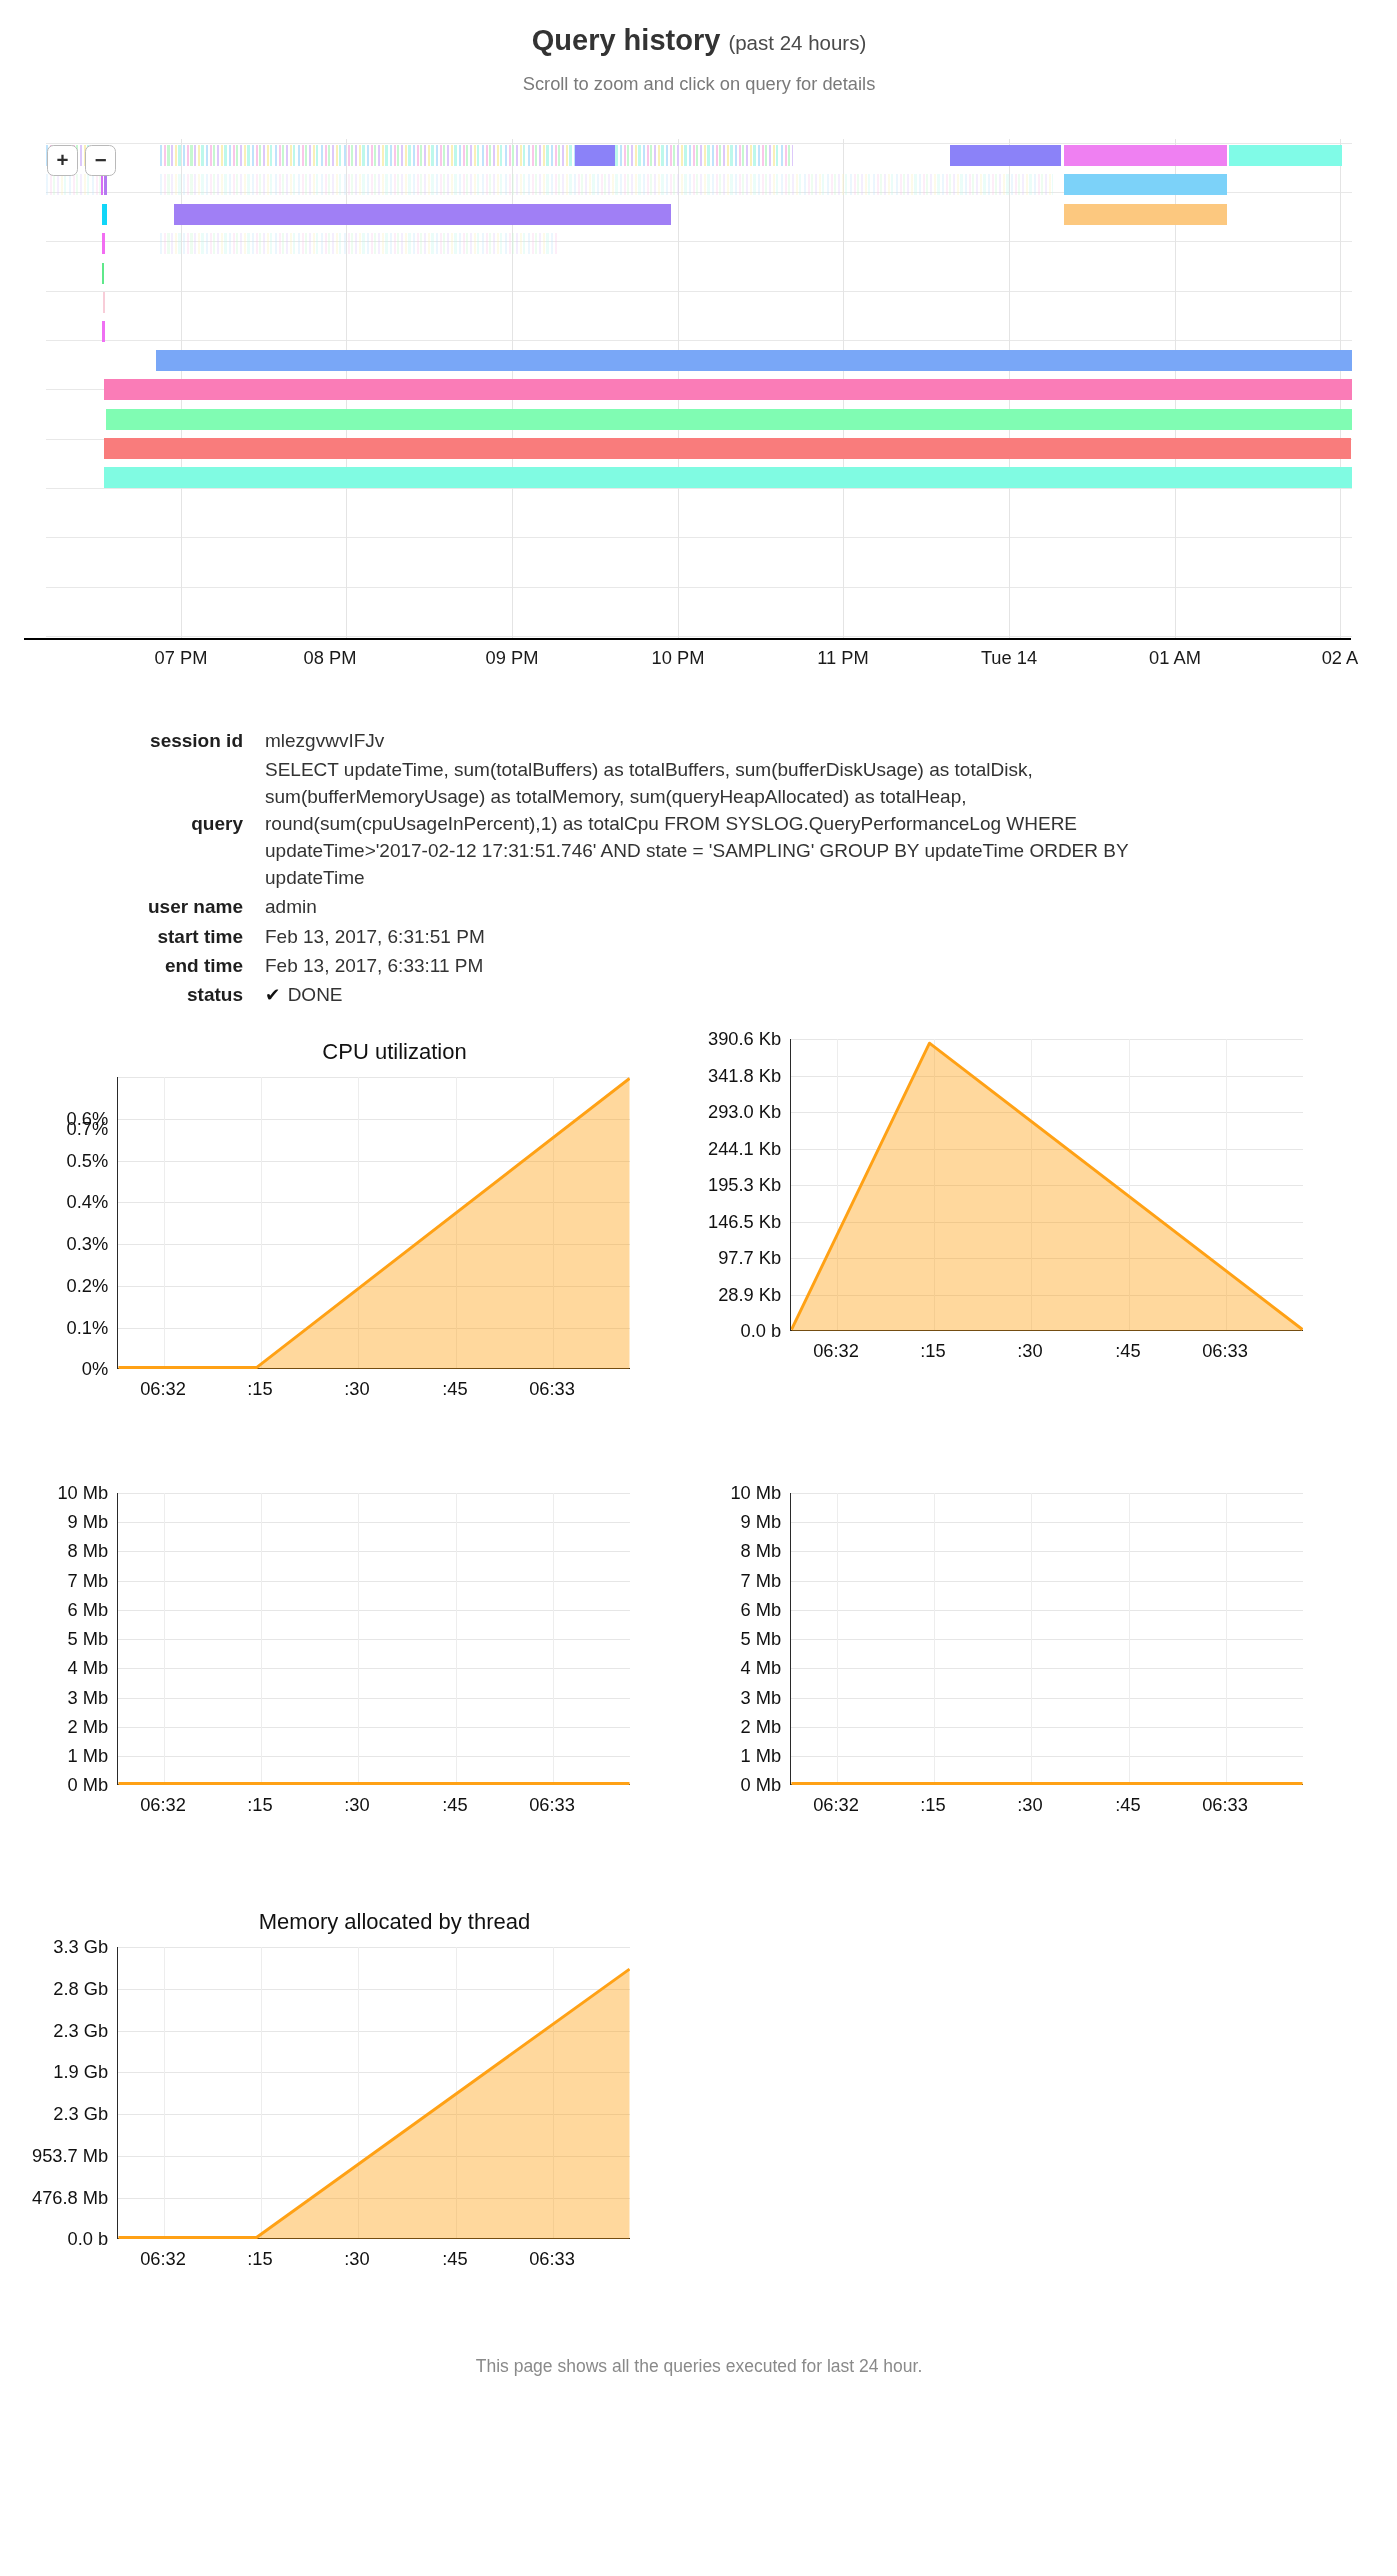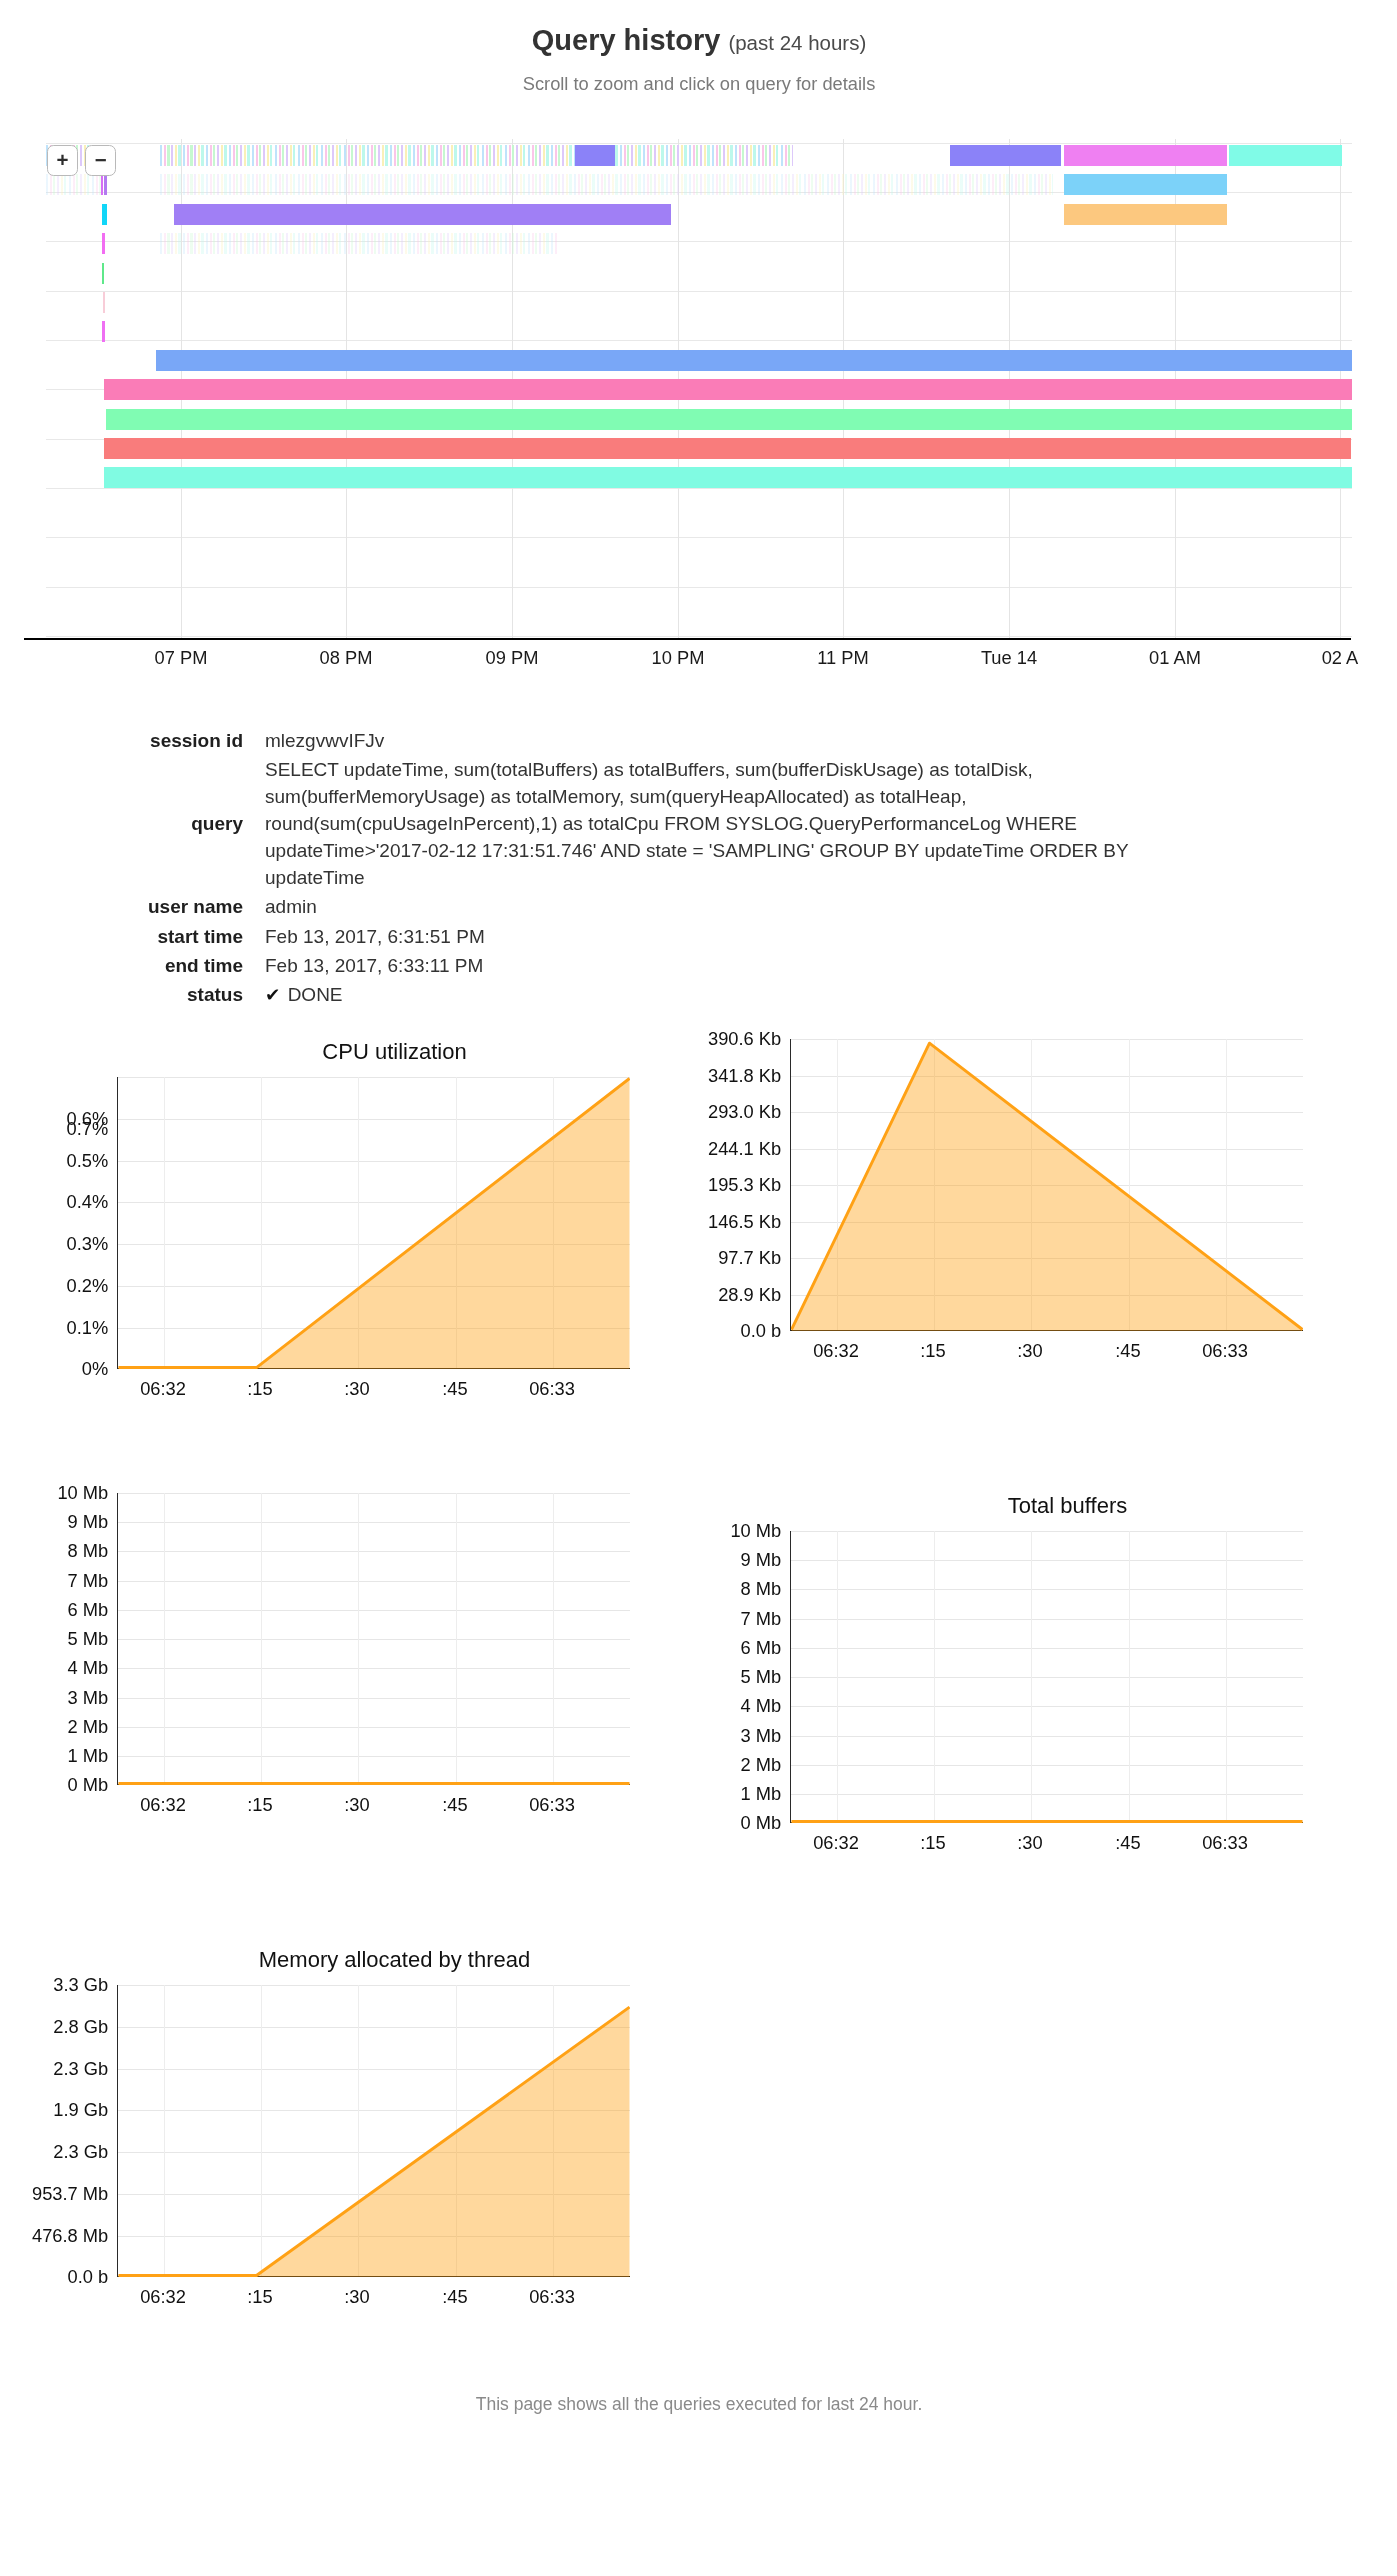--- a/index.html
+++ b/index.html
@@ -118,21 +118,21 @@
       <div class="bar solid" style="left: 56px; width: 2.9px; top: 182px; height: 21px; background: rgb(239, 111, 243);"></div>
       <div class="bar solid" style="left: 110px; width: 1196px; top: 211px; height: 21px; background: rgb(121, 167, 247);"></div>
       <div class="bar solid" style="left: 58px; width: 1248px; top: 240px; height: 21px; background: rgb(250, 124, 183);"></div>
       <div class="bar solid" style="left: 60px; width: 1246px; top: 270px; height: 21px; background: rgb(128, 252, 179);"></div>
       <div class="bar solid" style="left: 58px; width: 1247px; top: 299px; height: 21px; background: rgb(249, 124, 124);"></div>
       <div class="bar solid" style="left: 58px; width: 1248px; top: 328px; height: 21px; background: rgb(128, 251, 226);"></div>
     </div>
   <div class="timeline-axis"></div>
   <div class="timeline-xlabels" id="timeline-xlabels">
       <span style="left: 135px;">07 PM</span>
-      <span style="left: 300px; text-align: right;">08 PM</span>
+      <span style="left: 284px; text-align: right;">08 PM</span>
       <span style="left: 466px;">09 PM</span>
       <span style="left: 632px;">10 PM</span>
       <span style="left: 797px;">11 PM</span>
       <span style="left: 963px;">Tue 14</span>
       <span style="left: 1129px;">01 AM</span>
       <span style="left: 1294px;">02 A</span>
     </div>
 </section>
 
 <section class="details-section">
@@ -288,21 +288,20 @@
       </div>
       <div class="chart-xlabels">
         <span style="left: 46px;">06:32</span>
         <span style="left: 143px;">:15</span>
         <span style="left: 240px;">:30</span>
         <span style="left: 338px;">:45</span>
         <span style="left: 435px;">06:33</span>
       </div>
     </div>
     <div class="chart">
-      <div class="chart-title">Total buffers</div>
       <div class="chart-body">
         <div class="chart-ylabels">
           <div class="ylabel" style="top: 0px;">10 Mb</div>
           <div class="ylabel" style="top: 29px;">9 Mb</div>
           <div class="ylabel" style="top: 58px;">8 Mb</div>
           <div class="ylabel" style="top: 88px;">7 Mb</div>
           <div class="ylabel" style="top: 117px;">6 Mb</div>
           <div class="ylabel" style="top: 146px;">5 Mb</div>
           <div class="ylabel" style="top: 175px;">4 Mb</div>
           <div class="ylabel" style="top: 205px;">3 Mb</div>

